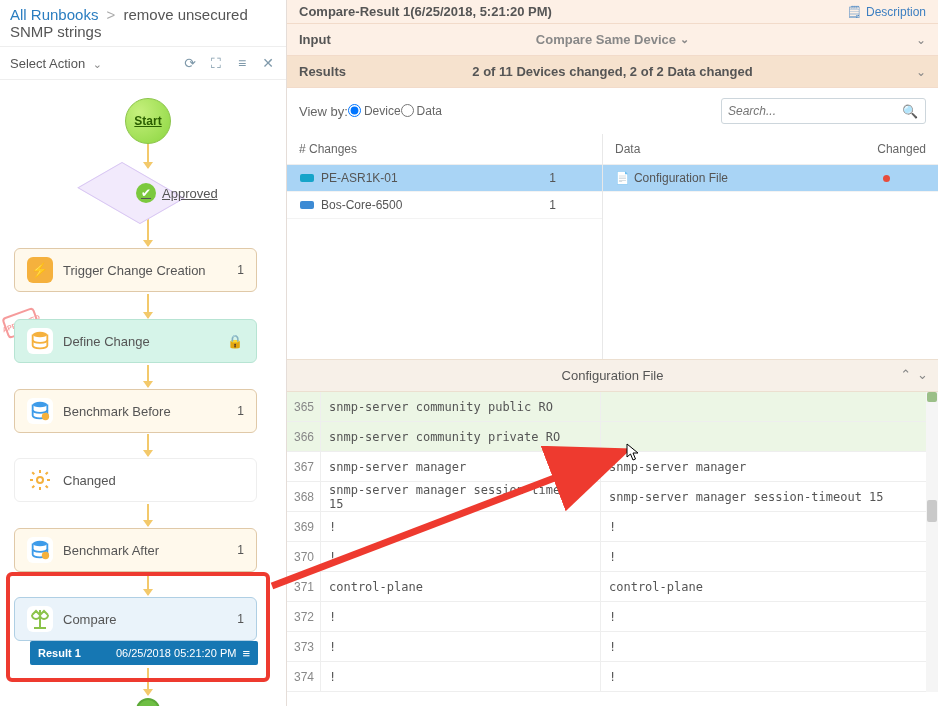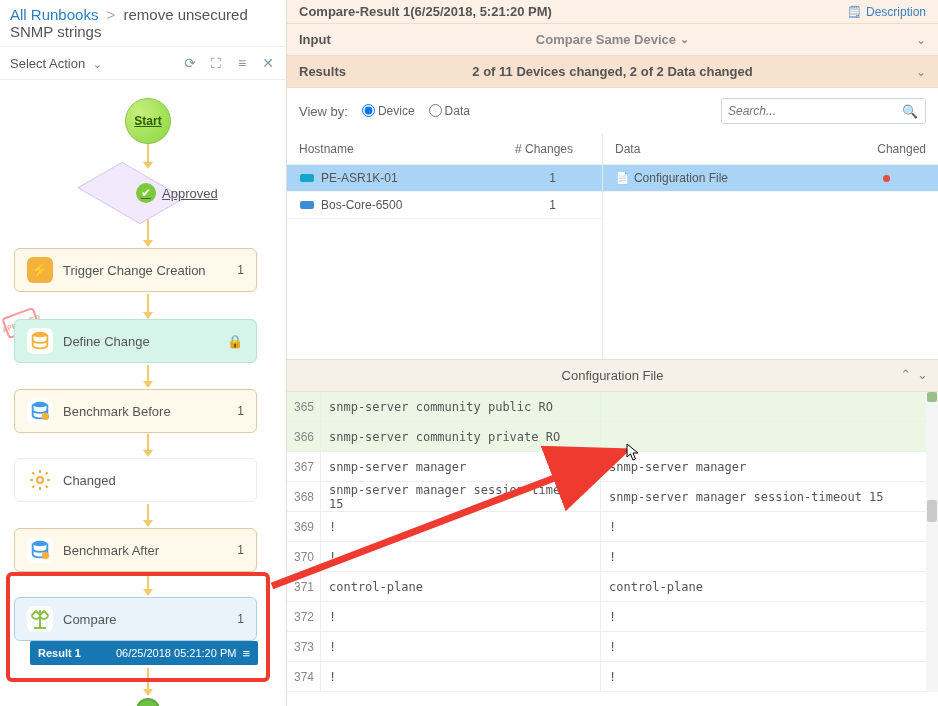--- a/index.html
+++ b/index.html
@@ -67,21 +67,21 @@
 .rheader { display:flex; align-items:center; padding:4px 12px; background:#fdf0e6; border-bottom:1px solid #f2dbca; }
 .rtitle { color:#555; font-weight:600; font-size:13px; }
 .desc-link { margin-left:auto; color:#3d7fc1; font-size:12px; cursor:pointer; display:flex; align-items:center; gap:4px;}
 
 .section-row { display:flex; align-items:center; padding:8px 12px; background:#fdf0e6; border-bottom:1px solid #f2dbca; position:relative;}
 .section-row.results { background:#f6e2ce; }
 .section-row .slabel { font-weight:700; color:#555; }
 .section-row .scenter { position:absolute; left:50%; transform:translateX(-50%); color:#888; font-weight:600; display:flex; align-items:center; gap:4px;}
 .section-row .schev { margin-left:auto; color:#888; cursor:pointer; font-size:12px;}
 
-.viewby { display:flex; align-items:center; padding:10px 12px; gap:14px; }
+.viewby { display:flex; align-items:center; padding:10px 12px; }
 .viewby .lbl { color:#666; }
 .viewby label { display:flex; align-items:flex-start; gap:3px; color:#666; font-size:12px; cursor:pointer;}
 .searchwrap { margin-left:auto; display:flex; border:1px solid #cdd6dc; border-radius:3px; height:26px; width:205px; align-items:center; padding:0 6px; background:#fff;}
 .searchwrap input { border:none; outline:none; flex:1; font-size:12px; font-style:italic; color:#999; background:transparent;}
 .searchwrap .sicon { color:#3d7fc1; cursor:pointer; font-size:13px;}
 
 .tables { display:flex; }
 .tcol { display:flex; flex-direction:column; }
 .tcol.left-t { width:316px; border-right:1px solid #e8e8e8;}
 .tcol.right-t { flex:1; }
@@ -278,21 +278,20 @@
         </label>
       <div class="searchwrap">
         <input type="text" placeholder="Search..." style="">
         <span class="sicon">🔍</span>
       </div>
     </div>
 
     <div class="tables">
       <div class="tcol left-t">
         <div class="thdr">
-          <span class="col-host">Hostname</span>
           <span class="col-chg"># Changes</span>
         </div>
         <div id="device-rows">
             <div class="trow sel">
               <span class="col-host">
                 <span class="dicon"><svg width="16" height="12" viewBox="0 0 16 12">
                     <rect x="1" y="2" width="14" height="8" rx="2" fill="#16a4c9"></rect>
                   </svg></span>
                 <span>PE-ASR1K-01</span>
               </span>

